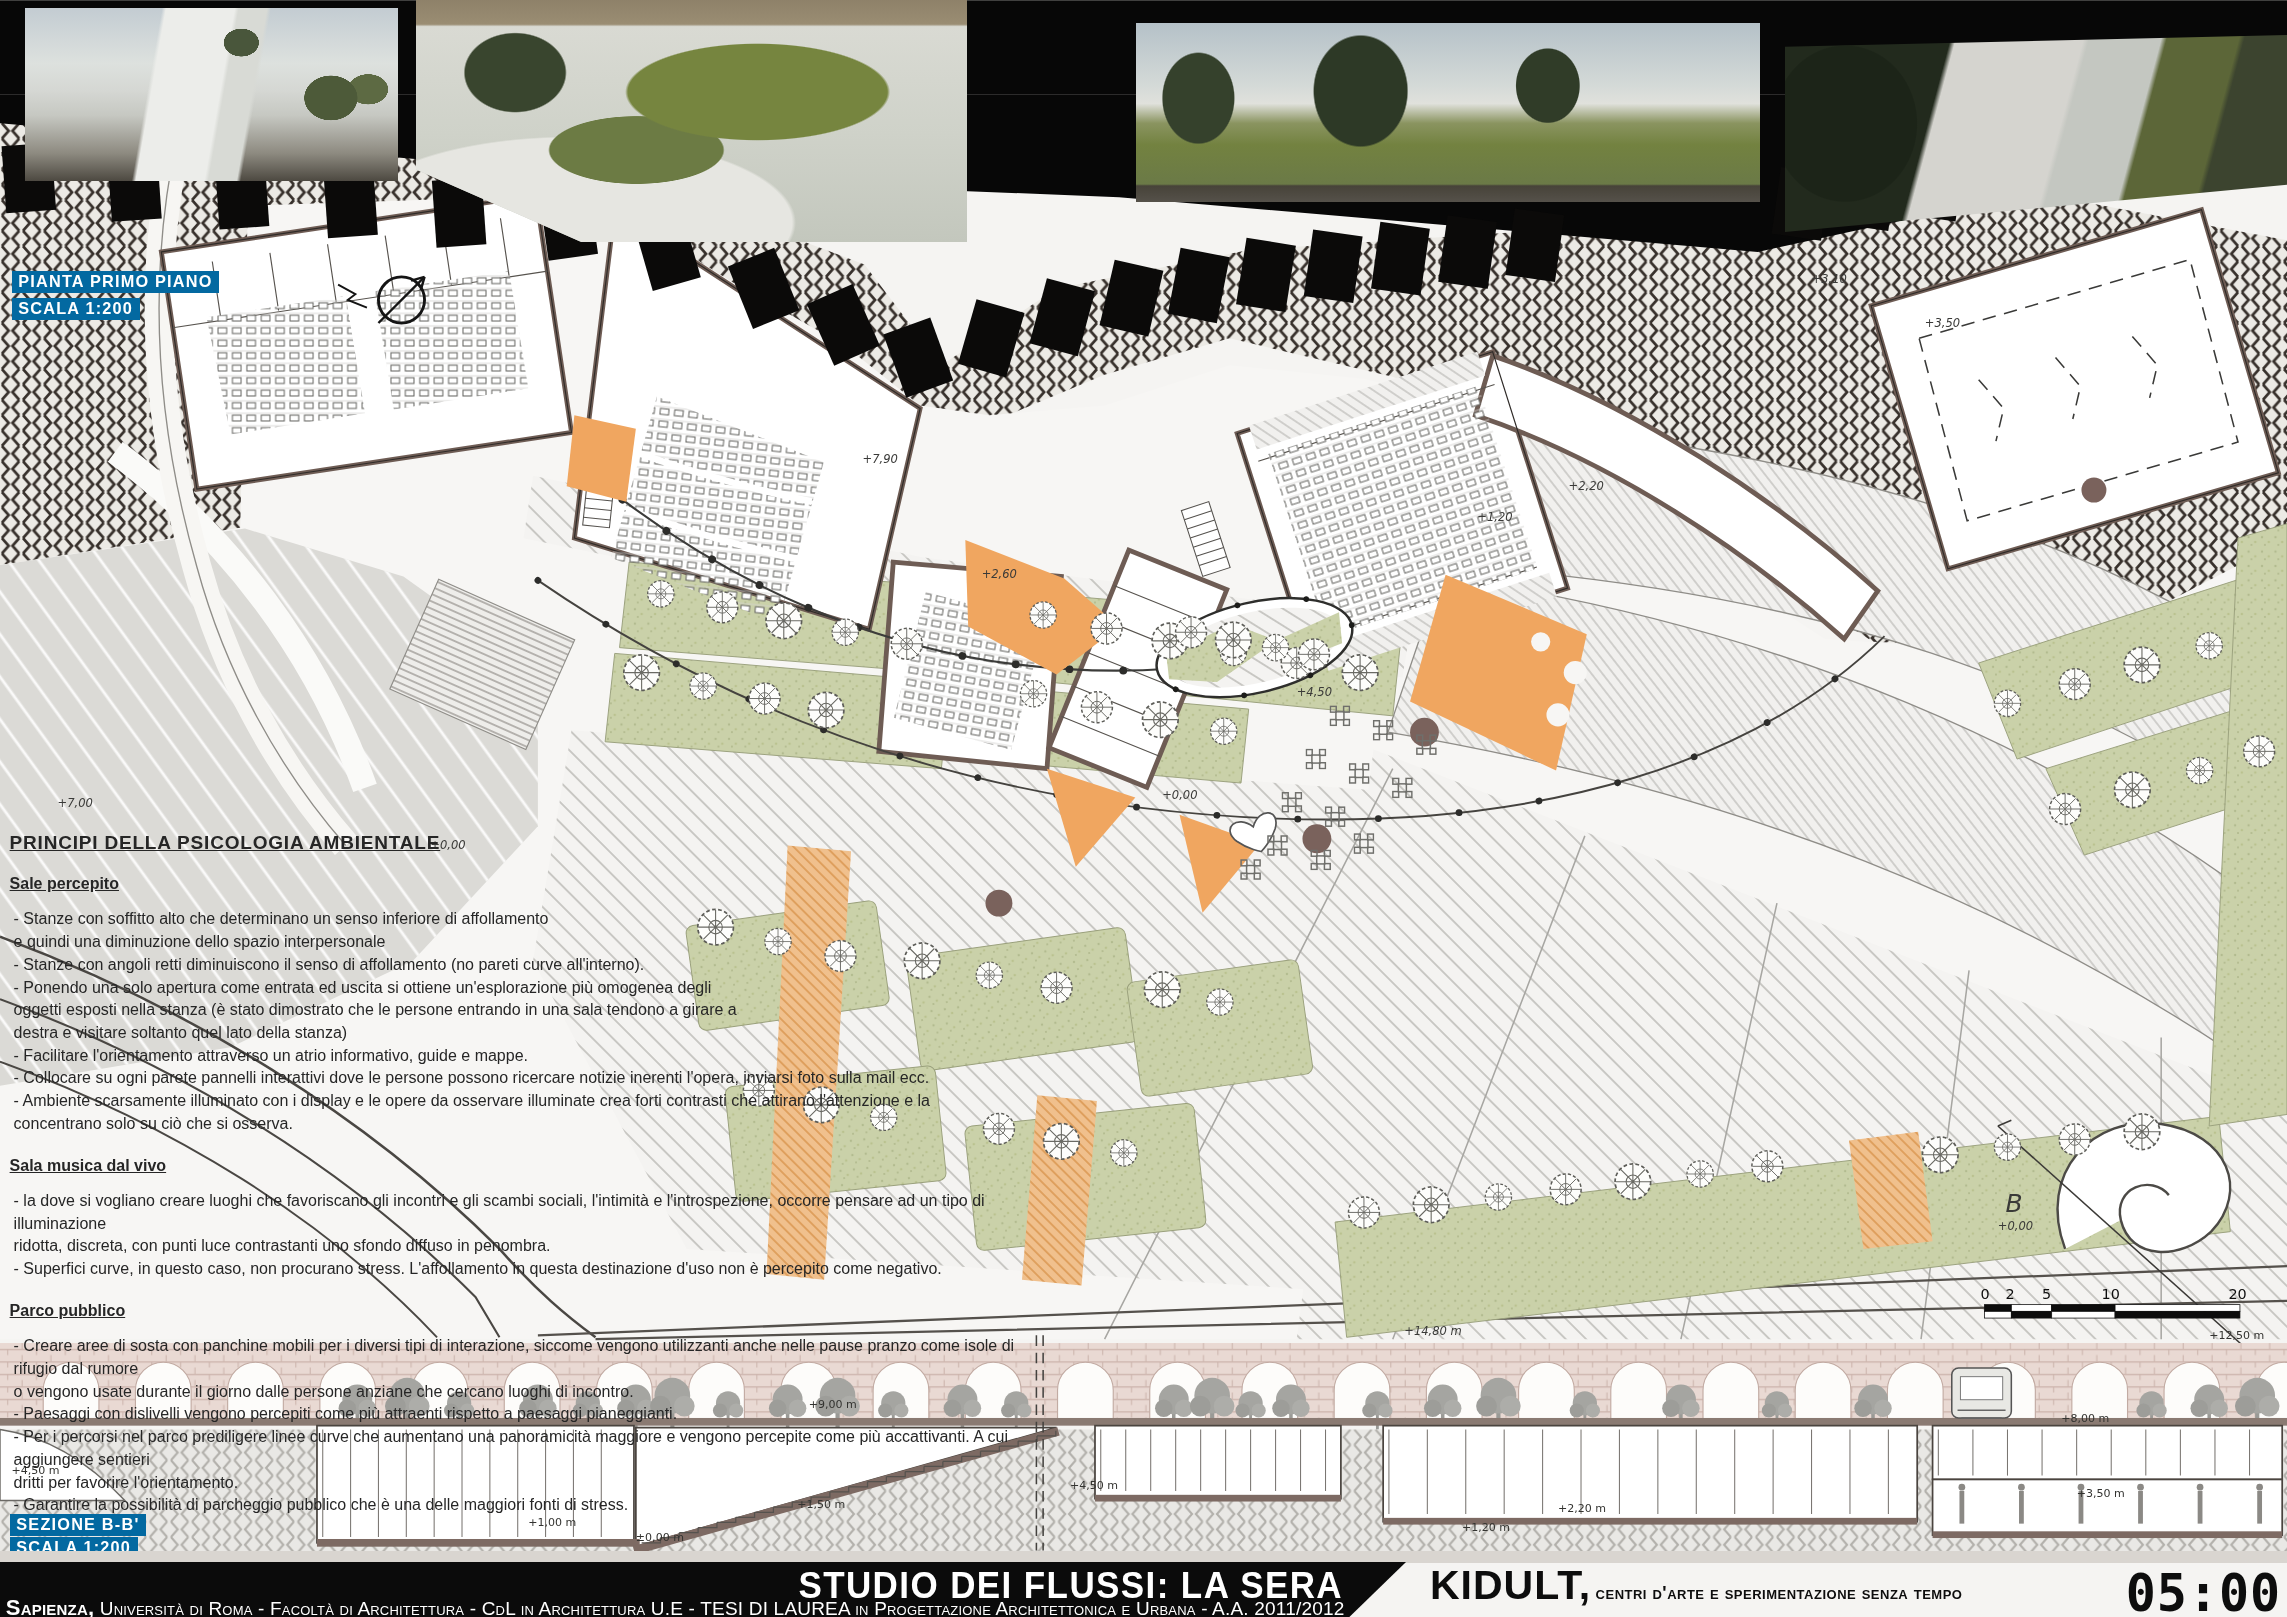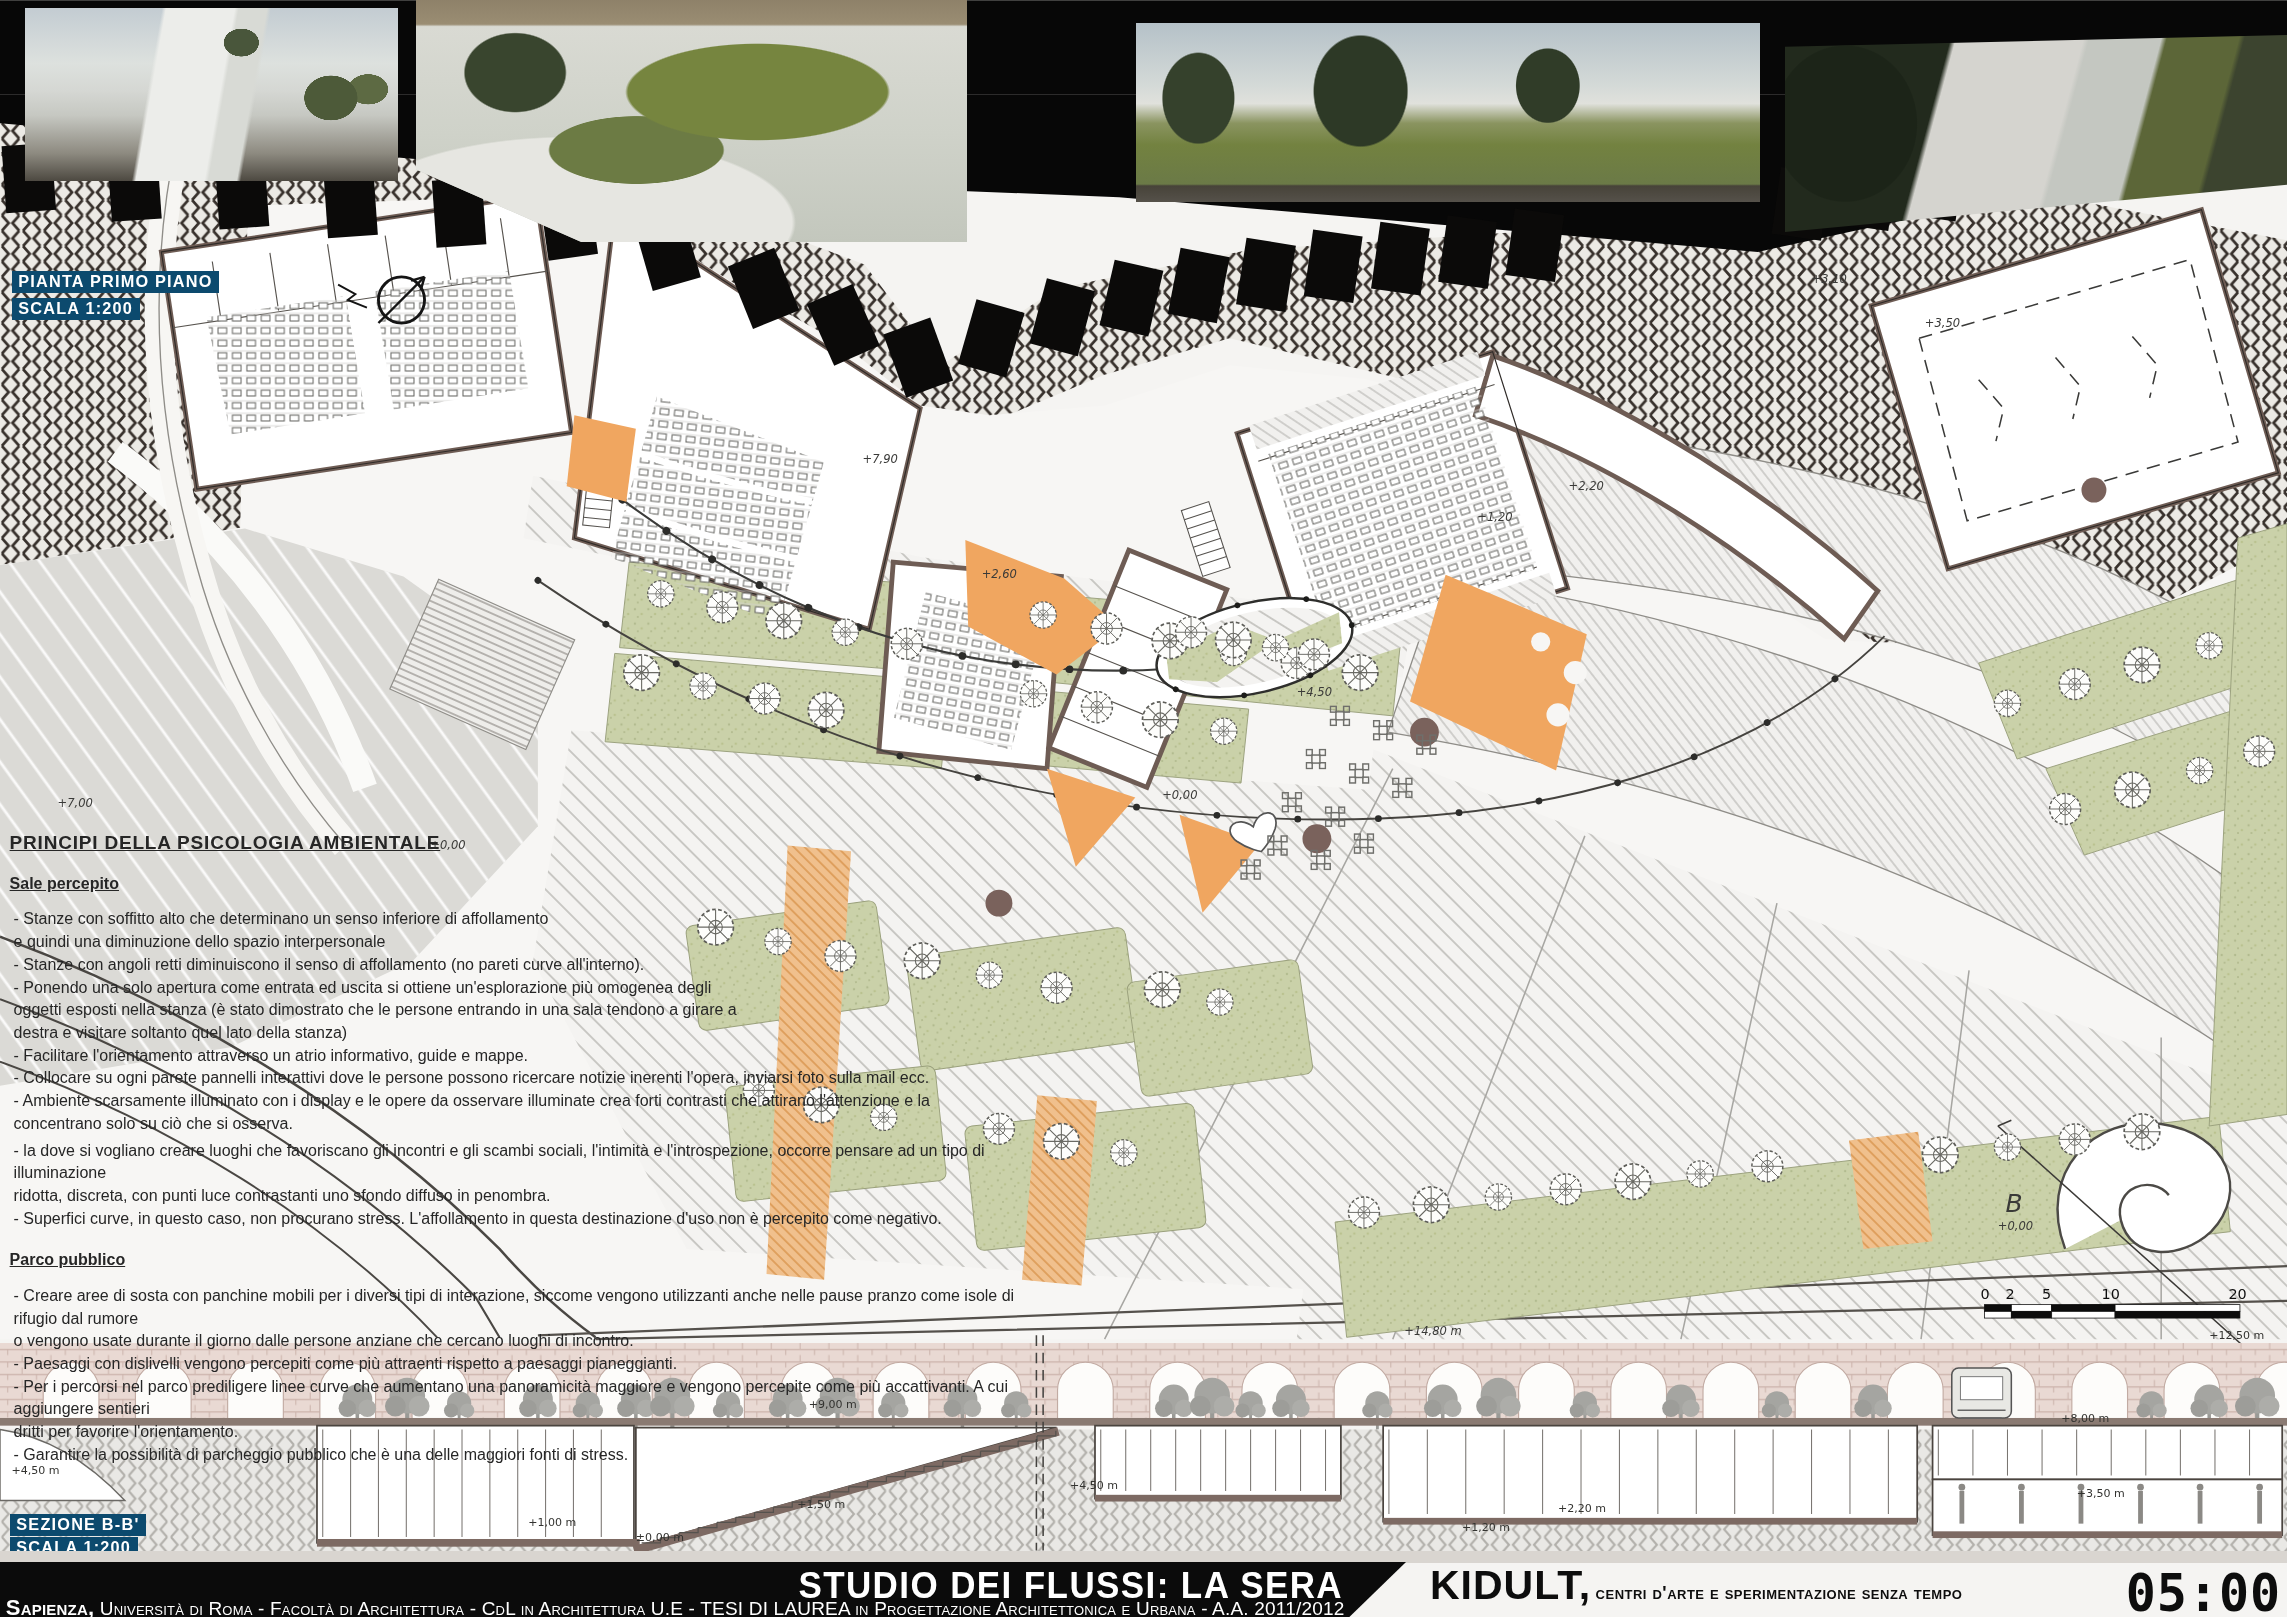--- a/index.html
+++ b/index.html
@@ -27,21 +27,21 @@
         radial-gradient(77px 91px at 36% 38%,#2d3926 0 60%,transparent 62%),
         radial-gradient(61px 77px at 10% 42%,#35412c 0 58%,transparent 60%),
         radial-gradient(54px 63px at 66% 35%,#303c28 0 58%,transparent 60%),
         linear-gradient(0deg,#55514a 0%,#474339 9%,transparent 10%),
         linear-gradient(180deg,#b5c1c8 0%,#d3d9d7 34%,#e0e1dc 45%,#8a9460 56%,#738240 68%,#67764a 100%);}
   .r4{left:1785px;top:35px;width:502px;height:197px;
       clip-path:polygon(0 6%,100% 0,100% 76%,0 100%);
       background:
         radial-gradient(115px 125px at 12% 45%,#1c2418 0 62%,transparent 63%),
         linear-gradient(105deg,#222a1d 0 30%,#d5d4cf 31% 54%,#c4c7c1 55% 68%,#5c6638 69% 82%,#3c442f 83% 100%);}
-  .lbl{position:absolute;background:#0c4a6e;color:#fff;padding:1px 6.7px 1.9px;
+  .lbl{position:absolute;background:#0369a1;color:#fff;padding:1px 6.7px 1.9px;
        font-size:16.3px;letter-spacing:1.2px;font-weight:bold;white-space:nowrap;}
   .principles{position:absolute;left:9.6px;top:832px;width:1028px;color:#262626;}
   .p-head{font-size:19px;font-weight:bold;letter-spacing:0.8px;text-decoration:underline;margin:0 0 17px 0;}
   .p-title{font-size:16px;font-weight:bold;text-decoration:underline;margin:21px 0 15.4px 0;}
   .p-body{font-size:16px;line-height:1.42;white-space:pre-line;margin:4px;}
   .edge-strip{position:absolute;left:0;top:1551px;width:2287px;height:11.5px;background:#d9d5d0;}
   .footer-black{position:absolute;left:0;top:1562px;width:1406px;height:56px;background:#0b0b0b;
        clip-path:polygon(0 0,100% 0,95.9% 100%,0 100%);}
   .f-title{position:absolute;left:0;top:1563px;width:1343px;text-align:right;color:#fff;
        font-size:35px;font-weight:bold;letter-spacing:1.4px;transform:scaleY(1.08);transform-origin:top;white-space:nowrap;}
@@ -616,20 +616,21 @@
     <p class="p-body">- Stanze con soffitto alto che determinano un senso inferiore di affollamento
 e quindi una diminuzione dello spazio interpersonale
 - Stanze con angoli retti diminuiscono il senso di affollamento (no pareti curve all'interno).
 - Ponendo una solo apertura come entrata ed uscita si ottiene un'esplorazione più omogenea degli
 oggetti esposti nella stanza (è stato dimostrato che le persone entrando in una sala tendono a girare a
 destra e visitare soltanto quel lato della stanza)
 - Facilitare l'orientamento attraverso un atrio informativo, guide e mappe.
 - Collocare su ogni parete pannelli interattivi dove le persone possono ricercare notizie inerenti l'opera, inviarsi foto sulla mail ecc.
 - Ambiente scarsamente illuminato con i display e le opere da osservare illuminate crea forti contrasti che attirano l'attenzione e la
 concentrano solo su ciò che si osserva.</p>
+    <div class="p-title">Sala musica dal vivo</div>
     <p class="p-body">- la dove si vogliano creare luoghi che favoriscano gli incontri e gli scambi sociali, l'intimità e l'introspezione, occorre pensare ad un tipo di illuminazione
 ridotta, discreta, con punti luce contrastanti uno sfondo diffuso in penombra.
 - Superfici curve, in questo caso, non procurano stress. L'affollamento in questa destinazione d'uso non è percepito come negativo.</p>
     <div class="p-title">Parco pubblico</div>
     <p class="p-body">- Creare aree di sosta con panchine mobili per i diversi tipi di interazione, siccome vengono utilizzanti anche nelle pause pranzo come isole di rifugio dal rumore
 o vengono usate durante il giorno dalle persone anziane che cercano luoghi di incontro.
 - Paesaggi con dislivelli vengono percepiti come più attraenti rispetto a paesaggi pianeggianti.
 - Per i percorsi nel parco prediligere linee curve che aumentano una panoramicità maggiore e vengono percepite come più accattivanti. A cui aggiungere sentieri
 dritti per favorire l'orientamento.
 - Garantire la possibilità di parcheggio pubblico che è una delle maggiori fonti di stress.</p>

